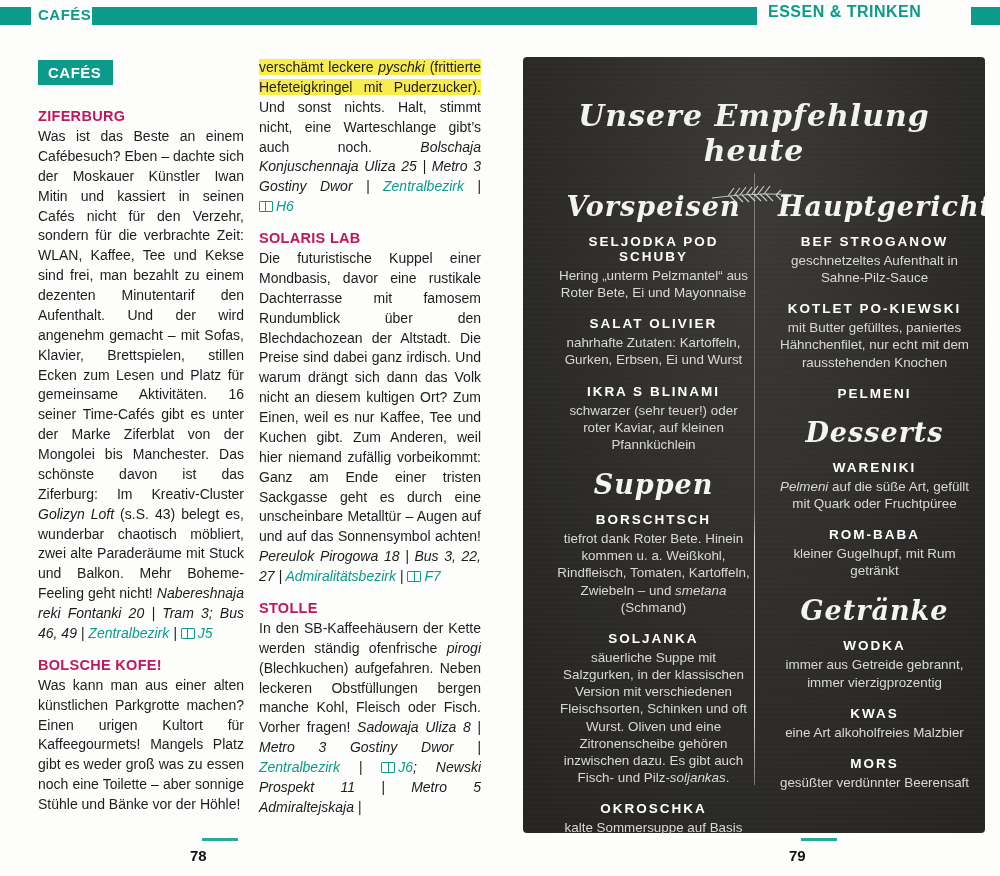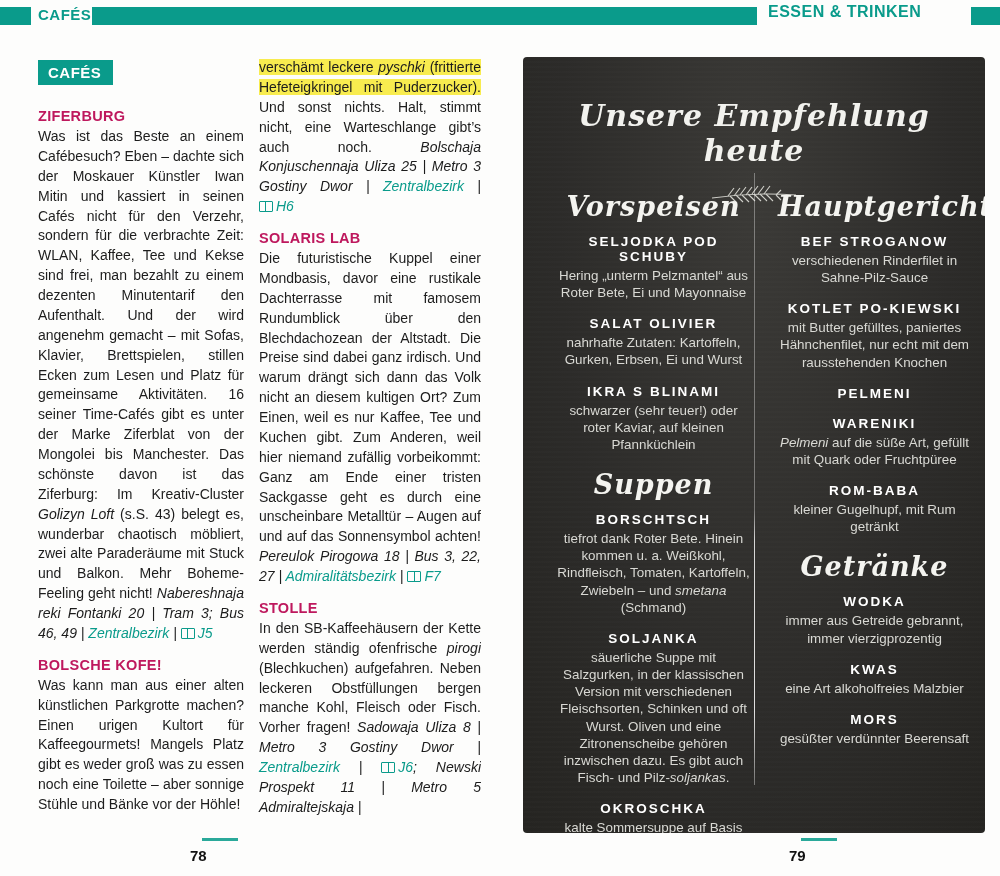--- a/index.html
+++ b/index.html
@@ -121,29 +121,30 @@
         </div>
         <div class="menu-item">
           <div class="item-name">OKROSCHKA</div>
           <div class="item-desc"><span>kalte Sommersuppe auf Basis von </span><span class="i">kwas</span><span> (s. Getränke)</span></div>
         </div>
       </div>
       <div class="menu-col">
         <div class="script-title">Hauptgerichte</div>
         <div class="menu-item">
           <div class="item-name">BEF STROGANOW</div>
-          <div class="item-desc"><span>verschiedenen Rinderfilet in Sahne-Pilz-Sauce</span></div>
+          <div class="item-desc"><span>geschnetzeltes Aufenthalt in Sahne-Pilz-Sauce</span></div>
         </div>
         <div class="menu-item">
           <div class="item-name">KOTLET PO-KIEWSKI</div>
           <div class="item-desc"><span>mit Butter gefülltes, paniertes Hähnchenfilet, nur echt mit dem rausstehenden Knochen</span></div>
         </div>
         <div class="menu-item">
           <div class="item-name">PELMENI</div>
         </div>
+        <div class="script-title">Desserts</div>
         <div class="menu-item">
           <div class="item-name">WARENIKI</div>
           <div class="item-desc"><span class="i">Pelmeni</span><span> auf die süße Art, gefüllt mit Quark oder Fruchtpüree</span></div>
         </div>
         <div class="menu-item">
           <div class="item-name">ROM-BABA</div>
           <div class="item-desc"><span>kleiner Gugelhupf, mit Rum getränkt</span></div>
         </div>
         <div class="script-title">Getränke</div>
         <div class="menu-item">

